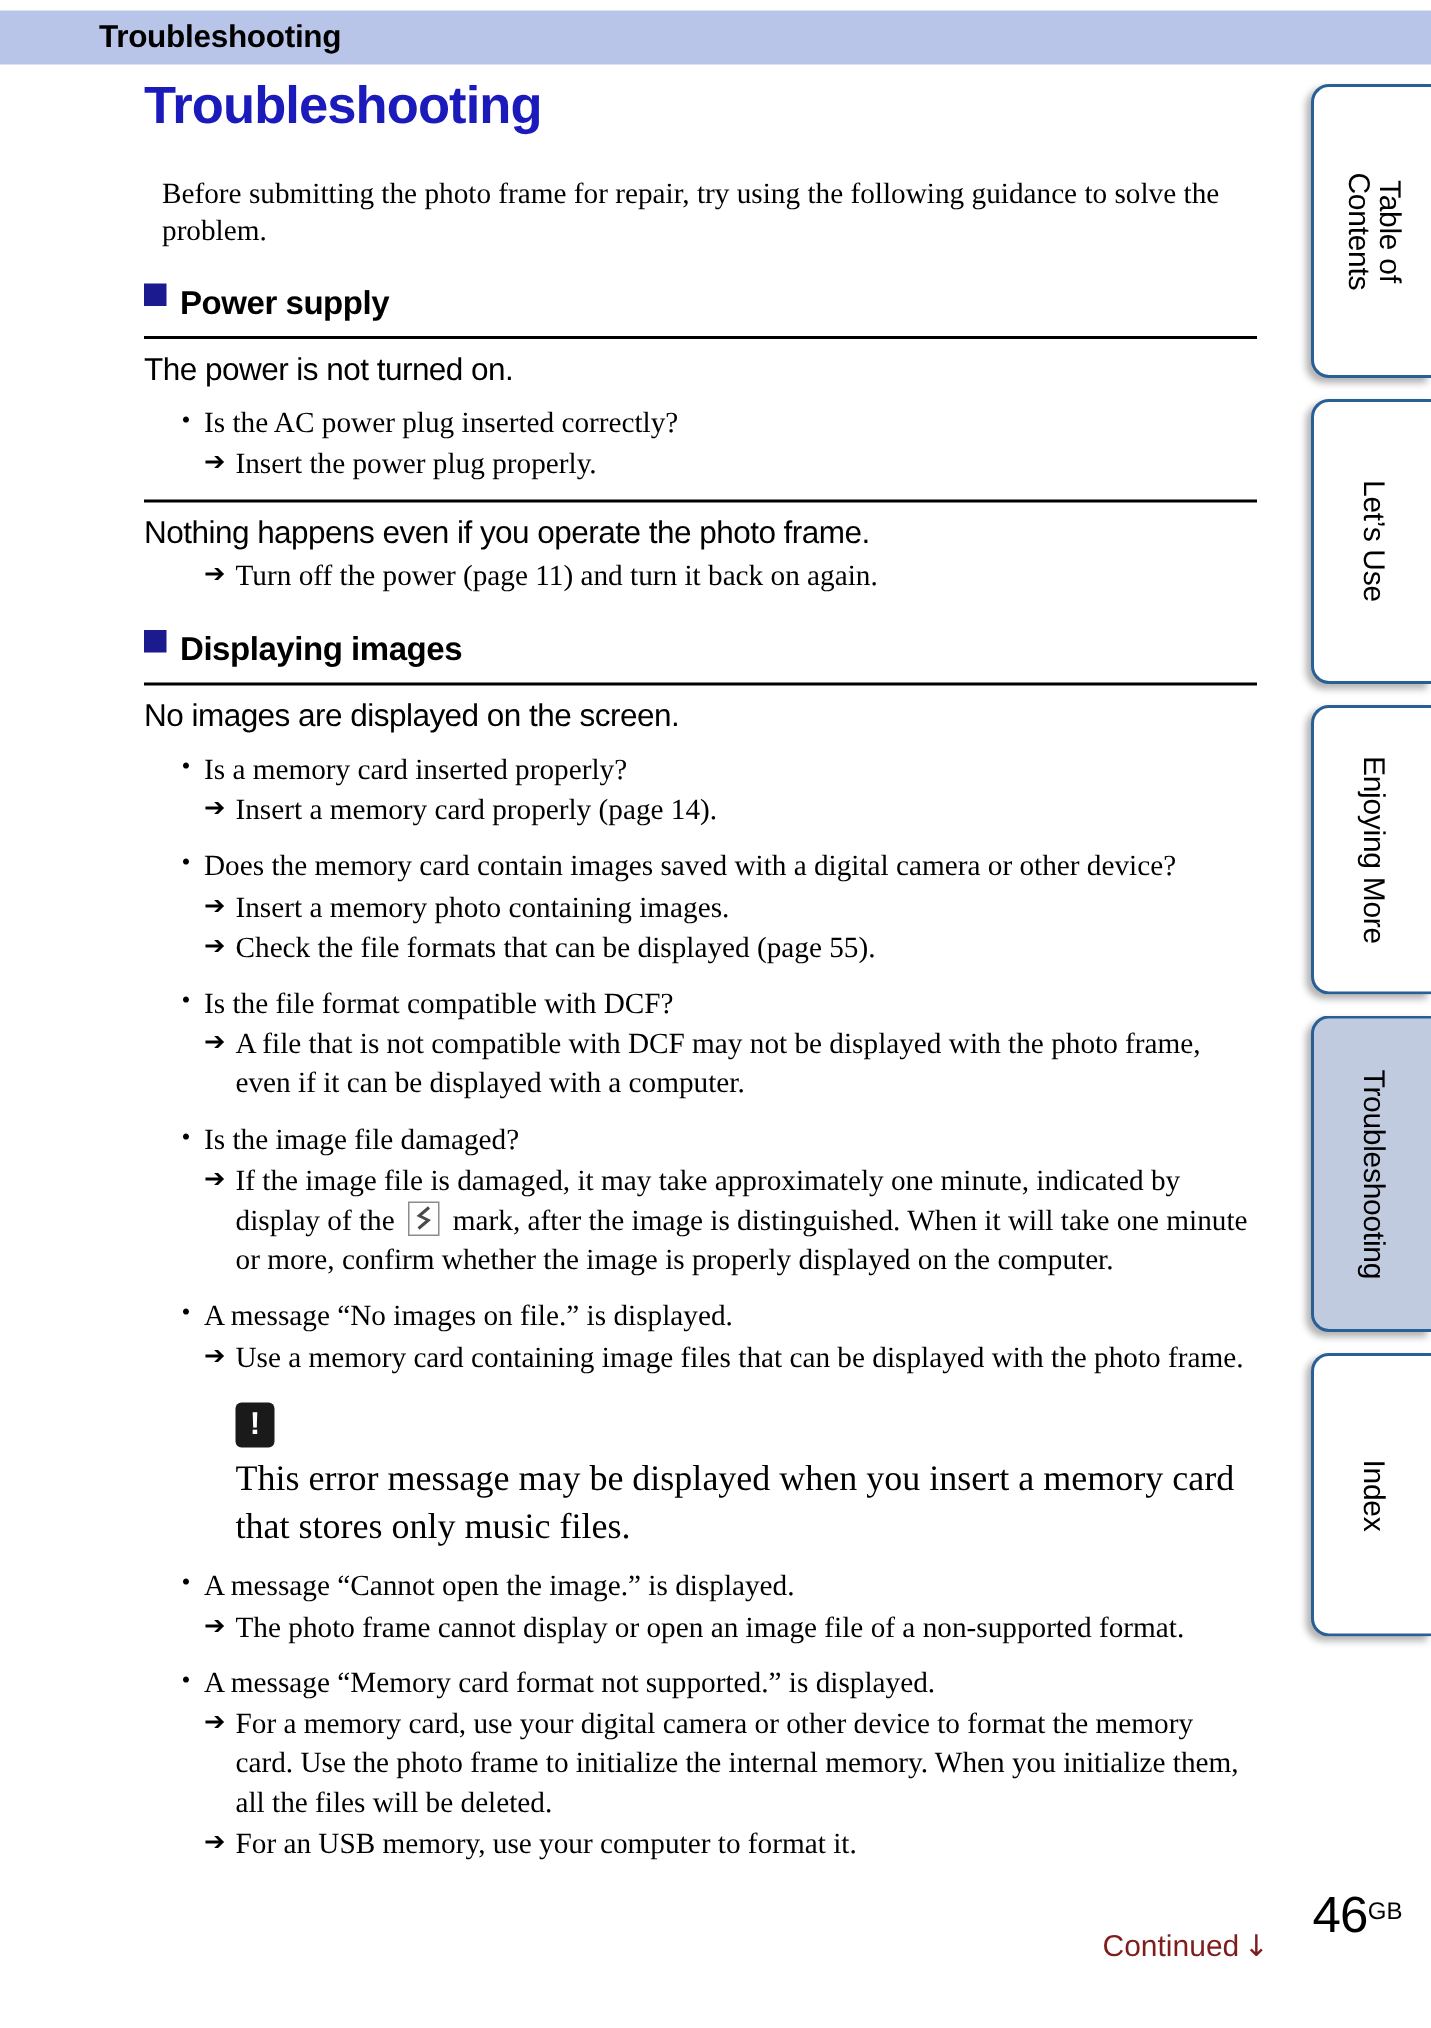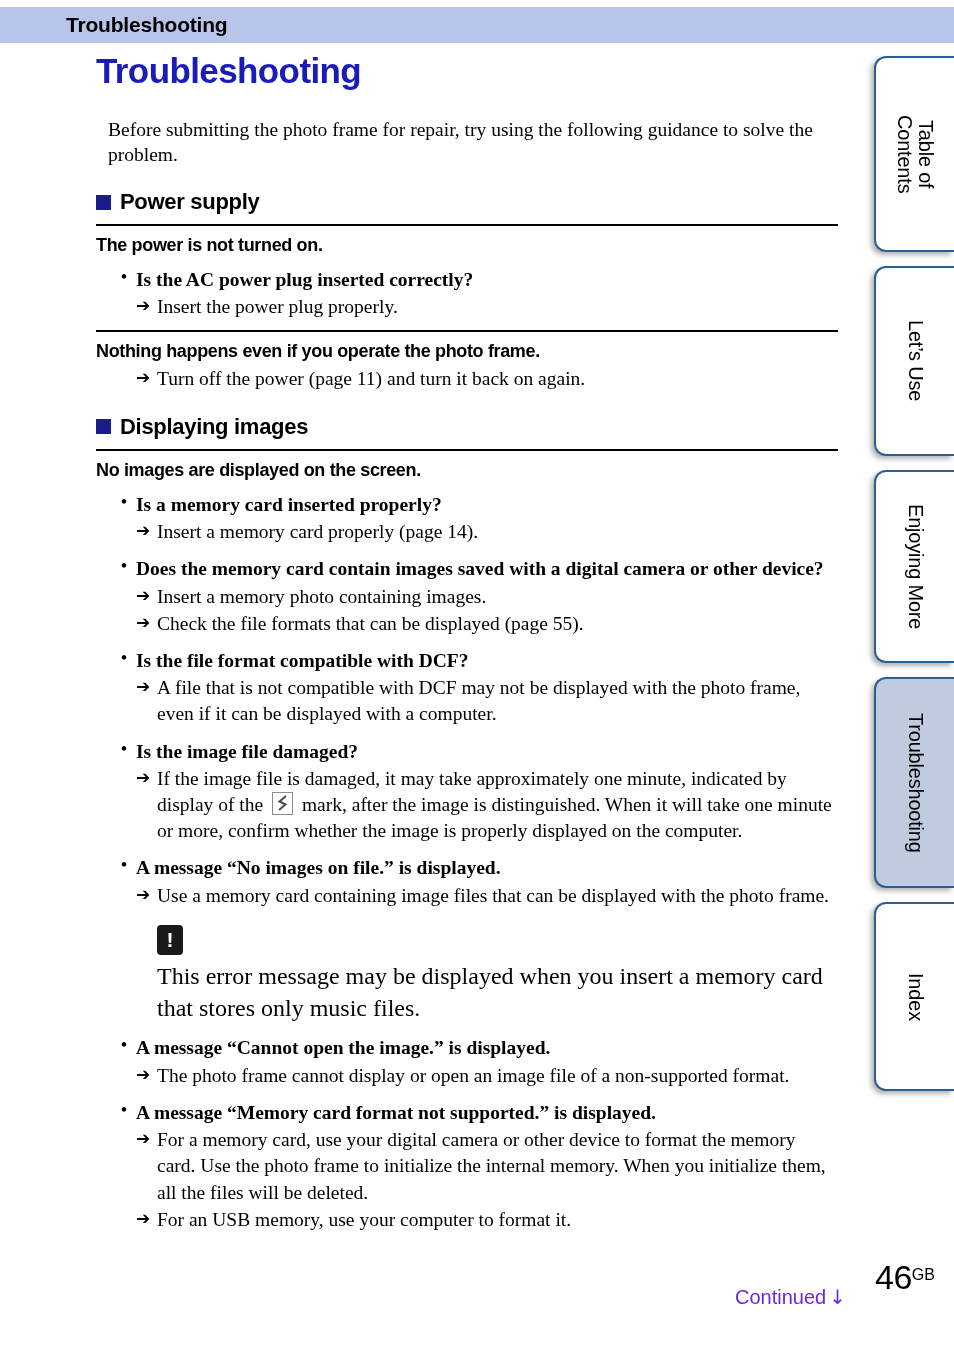--- a/index.html
+++ b/index.html
@@ -62,60 +62,58 @@
   }
   .intro p { margin: 12px; }
 
   
   .section-head {
     font-family: "Liberation Sans", sans-serif;
     font-weight: bold;
     font-size: 22px;
     letter-spacing: -0.3px;
     display: flex;
-    align-items: center;
     margin-top: 22px;
   }
   .sq {
     display: inline-block;
     width: 15px;
     height: 15px;
     background: #1b1b8f;
     margin-right: 9px;
     flex: 0 0 auto;
   }
 
   hr.rule {
     border: 0;
     border-top: 2.6px solid #000;
     margin: 9px 0 0 0;
     width: 742px;
   }
 
   .q-head {
     font-family: "Liberation Sans", sans-serif;
-    font-weight: bold;
-    font-size: 18px;
+    font-weight: normal;
+    font-size: 21px;
     letter-spacing: -0.35px;
     margin-top: 9px;
   }
 
   
   .items { margin-top: 4px; }
 
   .bullet, .arrow {
     font-size: 19.5px;
     line-height: 1.345;
     position: relative;
     text-align: left;
   }
   .bullet {
     padding-left: 40px;
     margin-top: 11px;
-    font-weight: bold;
   }
   .bullet::before {
     content: "\2022";
     position: absolute;
     left: 25px;
     top: -1px;
     font-size: 17px;
   }
   .arrow {
     padding-left: 61px;
@@ -206,21 +204,21 @@
     letter-spacing: -0.2px;
   }
 
   
   #footer-continued {
     position: absolute;
     left: 735px;
     top: 1285px;
     font-family: "Liberation Sans", sans-serif;
     font-size: 20px;
-    color: #6d28d9;
+    color: #7f1d1d;
     white-space: nowrap;
   }
   #footer-continued .dn {
     font-family: "DejaVu Sans", sans-serif;
     font-size: 20px;
     margin-left: 3px;
   }
   #page-number {
     position: absolute;
     left: 875px;

